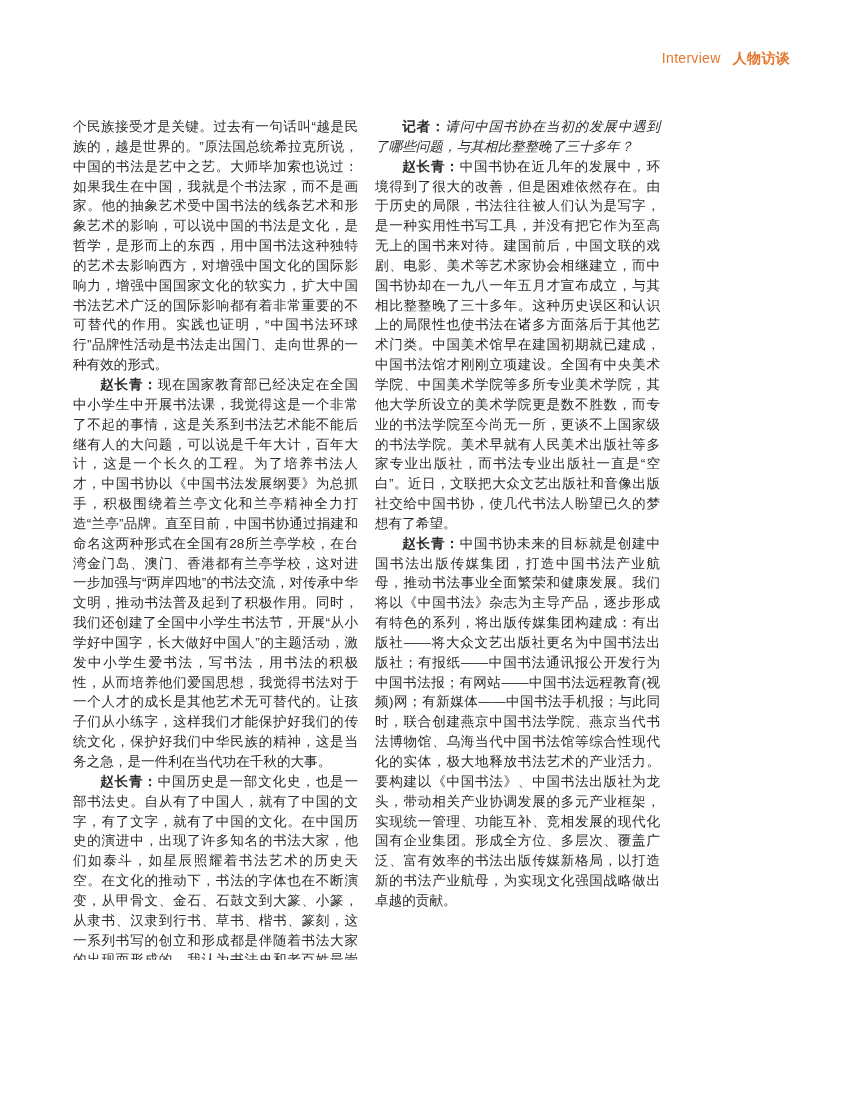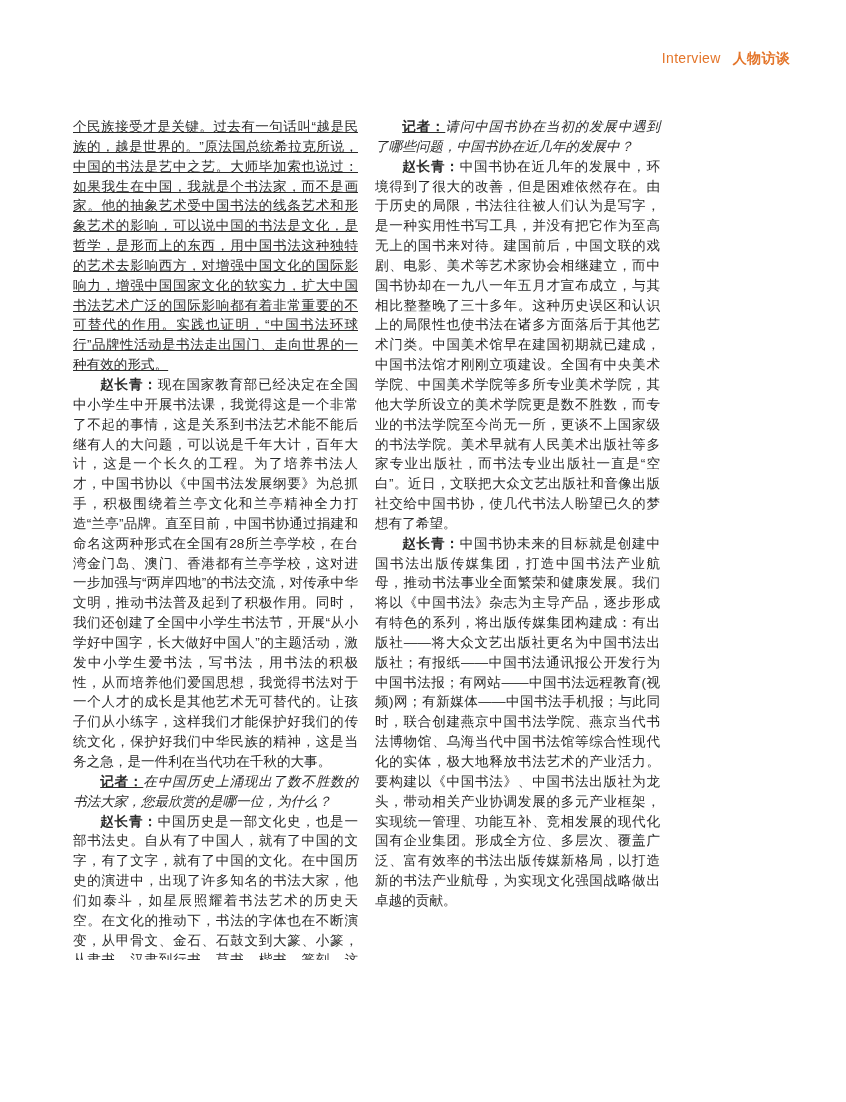--- a/index.html
+++ b/index.html
@@ -36,24 +36,24 @@
   }
   .col {
     width: 285px;
     font-size: 13.6px;
     line-height: 19.85px;
     text-align: justify;
     text-justify: inter-ideograph;
     color: #2b2b2b;
   }
   .col p { margin: 0; text-indent: 2em; }
-  .col p.cont { text-indent: 0; text-decoration: underline; }
+  .col p.cont { text-indent: 0; }
   .speaker { font-weight: bold; font-style: normal; }
   p.q { font-style: italic; }
-  p.q .speaker { font-style: normal; text-decoration: underline; }
+  p.q .speaker { font-style: normal; }
 
   
   .footer {
     position: absolute;
     top: 1065px; right: 56px;
     font-size: 13px;
     color: #1a1a1a;
     white-space: nowrap;
   }
   .footer .zh { font-weight: bold; }
@@ -68,26 +68,25 @@
   <div class="header">
     <span class="en">Interview</span>
     <span class="zh">人物访谈</span>
   </div>
 
   <div class="columns">
 
     <div class="col">
       <p class="cont"><span>个民族接受才是关键。过去有一句话叫“越是民族的，越是世界的。”原法国总统希拉克所说，中国的书法是艺中之艺。大师毕加索也说过：如果我生在中国，我就是个书法家，而不是画家。他的抽象艺术受中国书法的线条艺术和形象艺术的影响，可以说中国的书法是文化，是哲学，是形而上的东西，用中国书法这种独特的艺术去影响西方，对增强中国文化的国际影响力，增强中国国家文化的软实力，扩大中国书法艺术广泛的国际影响都有着非常重要的不可替代的作用。实践也证明，“中国书法环球行”品牌性活动是书法走出国门、走向世界的一种有效的形式。</span></p>
       <p class="ans"><span class="speaker">赵长青：</span><span>现在国家教育部已经决定在全国中小学生中开展书法课，我觉得这是一个非常了不起的事情，这是关系到书法艺术能不能后继有人的大问题，可以说是千年大计，百年大计，这是一个长久的工程。为了培养书法人才，中国书协以《中国书法发展纲要》为总抓手，积极围绕着兰亭文化和兰亭精神全力打造“兰亭”品牌。直至目前，中国书协通过捐建和命名这两种形式在全国有28所兰亭学校，在台湾金门岛、澳门、香港都有兰亭学校，这对进一步加强与“两岸四地”的书法交流，对传承中华文明，推动书法普及起到了积极作用。同时，我们还创建了全国中小学生书法节，开展“从小学好中国字，长大做好中国人”的主题活动，激发中小学生爱书法，写书法，用书法的积极性，从而培养他们爱国思想，我觉得书法对于一个人才的成长是其他艺术无可替代的。让孩子们从小练字，这样我们才能保护好我们的传统文化，保护好我们中华民族的精神，这是当务之急，是一件利在当代功在千秋的大事。</span></p>
-      <p class="q"><span class="speaker">记者：</span><span>在中国历史上涌现出了数不胜数的书法大家，您最欣赏的是哪一位，为什么？</span></p>
       <p class="ans"><span class="speaker">赵长青：</span><span>中国历史是一部文化史，也是一部书法史。自从有了中国人，就有了中国的文字，有了文字，就有了中国的文化。在中国历史的演进中，出现了许多知名的书法大家，他们如泰斗，如星辰照耀着书法艺术的历史天空。在文化的推动下，书法的字体也在不断演变，从甲骨文、金石、石鼓文到大篆、小篆，从隶书、汉隶到行书、草书、楷书、篆刻，这一系列书写的创立和形成都是伴随着书法大家的出现而形成的。我认为书法史和老百姓最崇拜的应该是王羲之，王羲之被誉为是“书圣”，他的《兰亭序》</span></p>
     </div>
 
     <div class="col">
-      <p class="q"><span class="speaker">记者：</span><span>请问中国书协在当初的发展中遇到了哪些问题，中国书协在近几年的发展中？</span></p>
+      <p class="q"><span class="speaker">记者：</span><span>请问中国书协在当初的发展中遇到了哪些问题，与其相比整整晚了三十多年？</span></p>
       <p class="ans"><span class="speaker">赵长青：</span><span>中国书协在近几年的发展中，环境得到了很大的改善，但是困难依然存在。由于历史的局限，书法往往被人们认为是写字，是一种实用性书写工具，并没有把它作为至高无上的国书来对待。建国前后，中国文联的戏剧、电影、美术等艺术家协会相继建立，而中国书协却在一九八一年五月才宣布成立，与其相比整整晚了三十多年。这种历史误区和认识上的局限性也使书法在诸多方面落后于其他艺术门类。中国美术馆早在建国初期就已建成，中国书法馆才刚刚立项建设。全国有中央美术学院、中国美术学院等多所专业美术学院，其他大学所设立的美术学院更是数不胜数，而专业的书法学院至今尚无一所，更谈不上国家级的书法学院。美术早就有人民美术出版社等多家专业出版社，而书法专业出版社一直是“空白”。近日，文联把大众文艺出版社和音像出版社交给中国书协，使几代书法人盼望已久的梦想有了希望。</span></p>
       <p class="ans"><span class="speaker">赵长青：</span><span>中国书协未来的目标就是创建中国书法出版传媒集团，打造中国书法产业航母，推动书法事业全面繁荣和健康发展。我们将以《中国书法》杂志为主导产品，逐步形成有特色的系列，将出版传媒集团构建成：有出版社——将大众文艺出版社更名为中国书法出版社；有报纸——中国书法通讯报公开发行为中国书法报；有网站——中国书法远程教育(视频)网；有新媒体——中国书法手机报；与此同时，联合创建燕京中国书法学院、燕京当代书法博物馆、乌海当代中国书法馆等综合性现代化的实体，极大地释放书法艺术的产业活力。要构建以《中国书法》、中国书法出版社为龙头，带动相关产业协调发展的多元产业框架，实现统一管理、功能互补、竞相发展的现代化国有企业集团。形成全方位、多层次、覆盖广泛、富有效率的书法出版传媒新格局，以打造新的书法产业航母，为实现文化强国战略做出卓越的贡献。</span></p>
     </div>
 
   </div>
 
   <div class="footer">
     <span class="zh">中国文化人物</span>
     <span class="en">Chinese Culture People</span>
     <span class="num">11</span>

